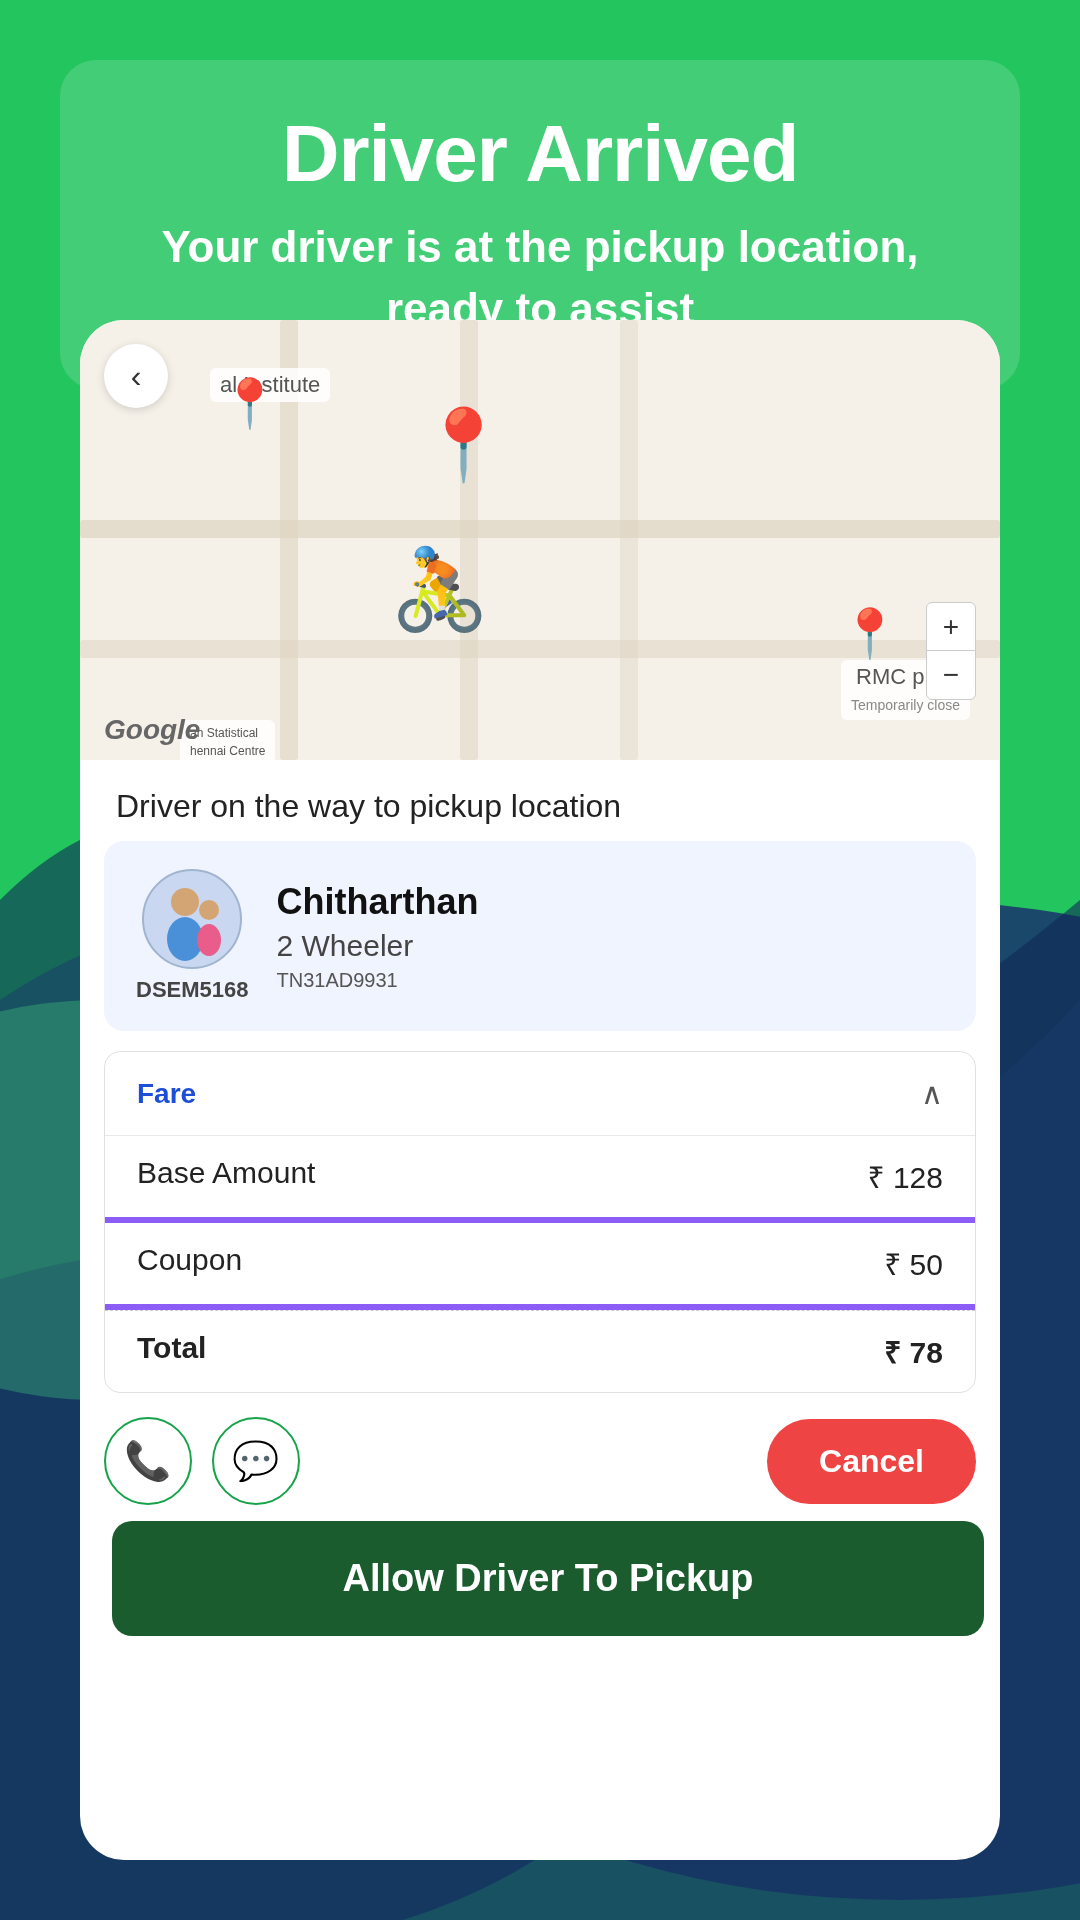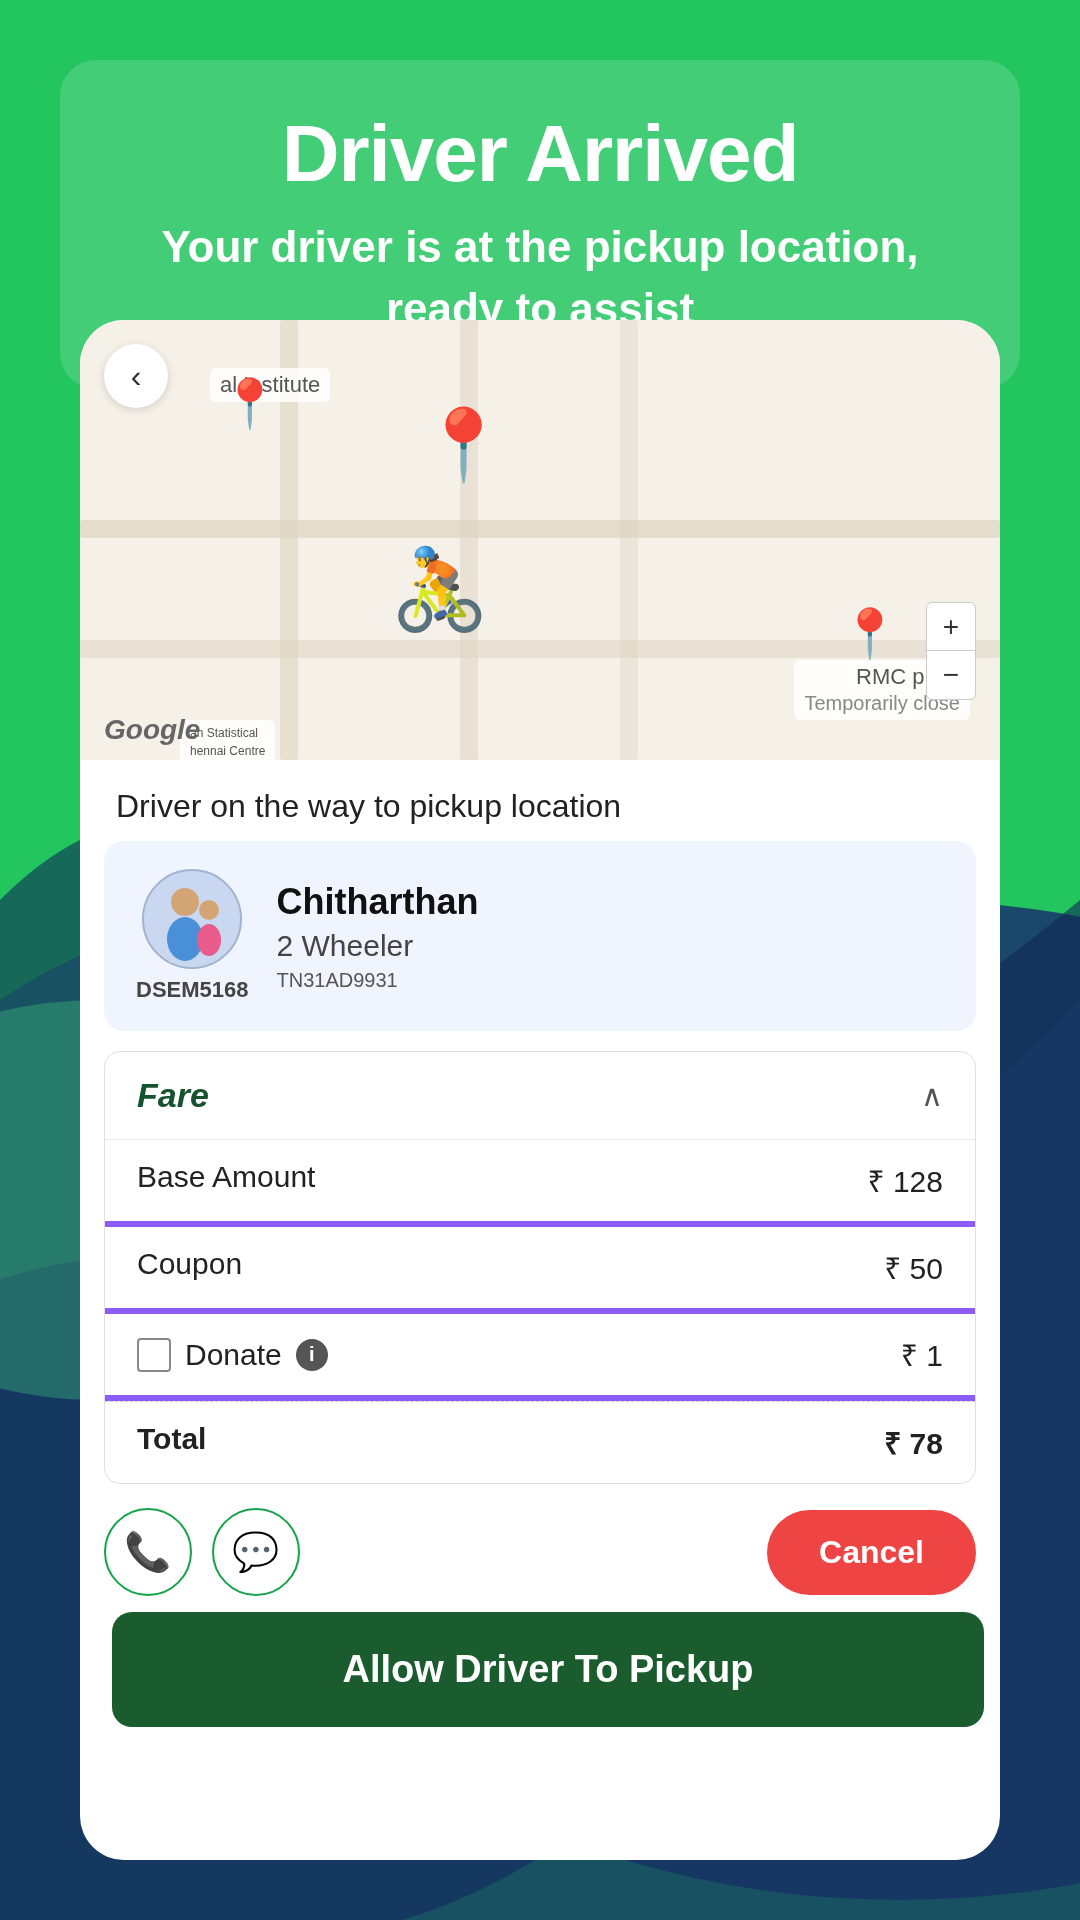--- a/index.html
+++ b/index.html
@@ -248,24 +248,23 @@
 
     .fare-header {
       display: flex;
       align-items: center;
       justify-content: space-between;
       padding: 24px 32px;
       border-bottom: 1px solid #e8e8e8;
     }
 
     .fare-title {
-      font-size: 34px;
+      font-size: 28px;
       font-weight: 700;
-      color: #14532d;
-      font-style: italic;
+      color: #1d4ed8;
     }
 
     .fare-chevron {
       font-size: 30px;
       color: #555;
     }
 
     .fare-row {
       display: flex;
       justify-content: space-between;
@@ -416,21 +415,21 @@
     <div class="map-path-v" style="top:0; left:200px; height:100%; opacity:0.6;"></div>
     <div class="map-path-v" style="top:0; left:380px; height:100%; opacity:0.5;"></div>
     <div class="map-path-v" style="top:0; left:540px; height:100%; opacity:0.4;"></div>
 
     <div class="map-back-btn">
       <span>‹</span>
     </div>
 
     <div class="map-label" style="top: 48px; left: 130px;">al Institute</div>
     <div class="map-label" style="top: 400px; left: 100px; font-size:12px; line-height:1.5;">an Statistical<br>hennai Centre<br></div>
-    <div class="map-label" style="top: 340px; right: 30px; text-align:right;">RMC plant<br><span style="font-size:20px; color:#888;">Temporarily close</span></div>
+    <div class="map-label" style="top: 340px; right: 30px; text-align:right;">RMC plant<br><span style="font-size:14px; color:#888;">Temporarily close</span></div>
 
     <div class="map-pin-green" style="top: 90px; left: 340px;">📍</div>
 
     <div class="map-pin-gray" style="top: 60px; left: 140px;">📍</div>
 
     <div class="map-pin-gray" style="top: 290px; right: 100px;">📍</div>
 
     <div class="driver-figure">🚴</div>
 
     <div class="map-zoom">
@@ -475,30 +474,20 @@
     <div class="fare-row">
       <span>Base Amount</span>
       <span>₹ 128</span>
     </div>
 
     <div class="fare-row">
       <span>Coupon</span>
       <span>₹ 50</span>
     </div>
 
-    <div class="fare-row donate-row">
-      <div class="donate-left">
-        <div class="donate-checkbox"></div>
-        <span>Donate</span>
-        <div class="info-badge">
-          <span>i</span>
-        </div>
-      </div>
-      <span>₹ 1</span>
-    </div>
 
     <div class="fare-row total-row">
       <span>Total</span>
       <span>₹ 78</span>
     </div>
   </div>
 
   <div class="action-row">
     <div class="contact-buttons">
       <div class="contact-btn">

